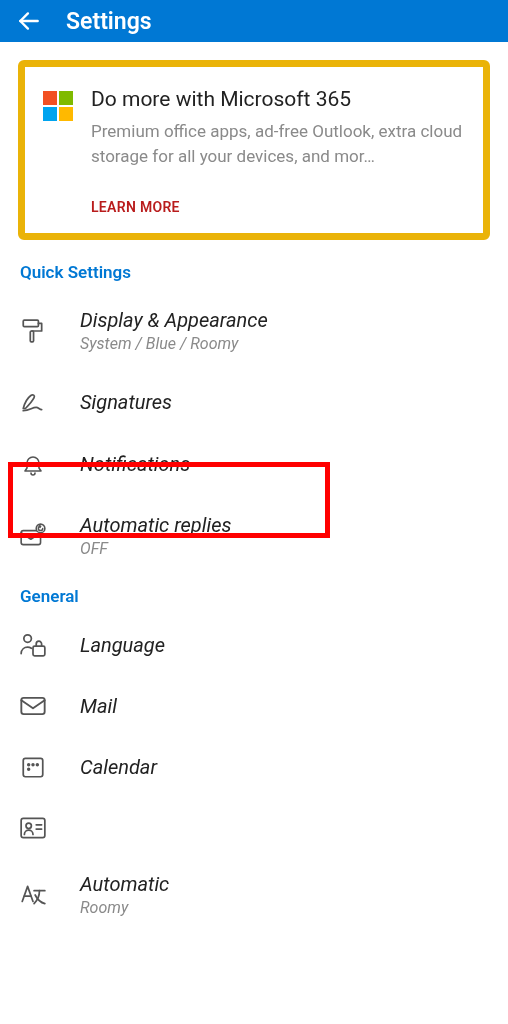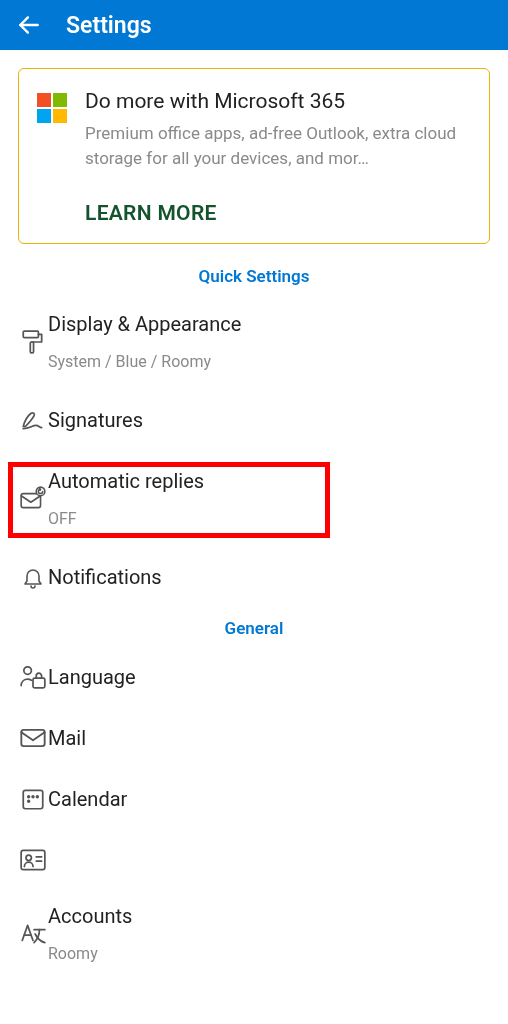--- a/index.html
+++ b/index.html
@@ -6,35 +6,35 @@
     body {
       font-family: -apple-system, BlinkMacSystemFont, "Segoe UI", Roboto, sans-serif;
       width: 508px;
       height: 1024px;
       background: #ffffff;
       overflow: hidden;
       position: relative;
     }
     .header {
       background: #0078D4;
-      height: 50px;
+      height: 42px;
       display: flex;
       align-items: center;
       padding: 4px 16px;
       gap: 24px;
     }
     .header-title {
       color: #ffffff;
       font-size: 23px;
       font-weight: 600;
     }
     .back-arrow svg { display: block; }
     .promo-card {
       margin: 18px 18px 12px 18px;
-      border: 1px solid #eab308;
+      border: 7px solid #eab308;
       border-radius: 6px;
       padding: 20px 18px 18px 18px;
       display: flex;
       gap: 18px;
     }
     .ms-logo {
       width: 30px;
       height: 30px;
       flex-shrink: 0;
       display: grid;
@@ -56,57 +56,58 @@
       color: #8a8a8a;
       line-height: 1.45;
       margin-bottom: 31px;
       overflow: hidden;
       text-overflow: ellipsis;
       display: -webkit-box;
       -webkit-line-clamp: 2;
       -webkit-box-orient: vertical;
     }
     .promo-link {
-      color: #14532d;
-      font-size: 21px;
+      color: #b91c1c;
+      font-size: 14px;
       font-weight: 600;
       letter-spacing: 0.3px;
     }
     .section-header {
       color: #0078D4;
       font-size: 17px;
       font-weight: 600;
       padding: 10px 20px 8px 20px;
-      text-align: center;
     }
     .list { }
     .list-item {
       display: flex;
       align-items: center;
       padding: 18px 20px 18px 18px;
+      gap: 32px;
+      font-style: italic;
     }
     .list-item.short { padding: 14px 20px 14px 18px; }
     .item-icon {
       width: 30px;
       display: flex;
       justify-content: center;
       align-items: center;
       flex-shrink: 0;
     }
     .item-icon svg { display: block; }
     .item-text { flex: 1; }
     .item-title {
       font-size: 20px;
       color: #222;
       font-weight: 400;
     }
     .item-sub {
       font-size: 16px;
       color: #8a8a8a;
-      margin-top: 16px;
+      margin-top: 2px;
     }
     .highlight-box {
       position: absolute;
       border: 5px solid #ff0000;
       pointer-events: none;
     }
   </style>
 </head>
 <body>
 
@@ -158,46 +159,46 @@
         <path d="M3 20c6 0 8-3 12-3 2 0 3 2 5 2"></path>
       </svg>
     </div>
     <div class="item-text">
       <div class="item-title">Signatures</div>
     </div>
   </div>
 
   <div class="list-item">
     <div class="item-icon">
+      <svg width="24" height="26" viewBox="0 0 24 24" fill="none" stroke="#555" stroke-width="1.6" stroke-linecap="round" stroke-linejoin="round">
+        <path d="M18 16v-5a6 6 0 10-12 0v5l-2 3h16z"></path>
+        <path d="M10 21a2 2 0 004 0"></path>
+      </svg>
+    </div>
+    <div class="item-text">
+      <div class="item-title">Notifications</div>
+    </div>
+  </div>
+
+  <div class="list-item">
+    <div class="item-icon">
       <svg width="28" height="26" viewBox="0 0 26 24" fill="none" stroke="#555" stroke-width="1.5" stroke-linecap="round" stroke-linejoin="round">
         <rect x="2" y="7" width="18" height="13" rx="2"></rect>
         <path d="M2 9l9 6 9-6"></path>
         <circle cx="20" cy="5" r="4" fill="#fff"></circle>
         <path d="M22 5a2 2 0 1 1-2-2" stroke-width="1.4"></path>
         <polyline points="19 2.5 20 3 19.5 4" stroke-width="1.4"></polyline>
       </svg>
     </div>
     <div class="item-text">
       <div class="item-title">Automatic replies</div>
       <div class="item-sub">OFF</div>
     </div>
   </div>
 
-  <div class="list-item">
-    <div class="item-icon">
-      <svg width="24" height="26" viewBox="0 0 24 24" fill="none" stroke="#555" stroke-width="1.6" stroke-linecap="round" stroke-linejoin="round">
-        <path d="M18 16v-5a6 6 0 10-12 0v5l-2 3h16z"></path>
-        <path d="M10 21a2 2 0 004 0"></path>
-      </svg>
-    </div>
-    <div class="item-text">
-      <div class="item-title">Notifications</div>
-    </div>
-  </div>
-
 </div>
 
 <div class="section-header">General</div>
 <div class="list">
 
   <div class="list-item">
     <div class="item-icon">
       <svg width="28" height="26" viewBox="0 0 26 24" fill="none" stroke="#555" stroke-width="1.6" stroke-linecap="round" stroke-linejoin="round">
         <circle cx="8" cy="6" r="3.5"></circle>
         <path d="M2 20c0-4 3-6 6-6 1.3 0 2.5.4 3.5 1"></path>
@@ -253,20 +254,20 @@
     <div class="item-icon">
       <svg width="28" height="26" viewBox="0 0 26 24" fill="none" stroke="#555" stroke-width="1.6" stroke-linecap="round" stroke-linejoin="round">
         <path d="M3 18L8 4l5 14"></path>
         <line x1="5" y1="13" x2="11" y2="13"></line>
         <path d="M14 8h10"></path>
         <path d="M19 8c0 5-2 9-5 12"></path>
         <path d="M15 12c2 4 5 7 9 8"></path>
       </svg>
     </div>
     <div class="item-text">
-      <div class="item-title">Accounts</div>
+      <div class="item-title">Automatic</div>
       <div class="item-sub">Roomy</div>
     </div>
   </div>
 
 </div>
 
 <div class="highlight-box" style="left:8px;top:462px;width:322px;height:76px;"></div>
 
 </body></html>

